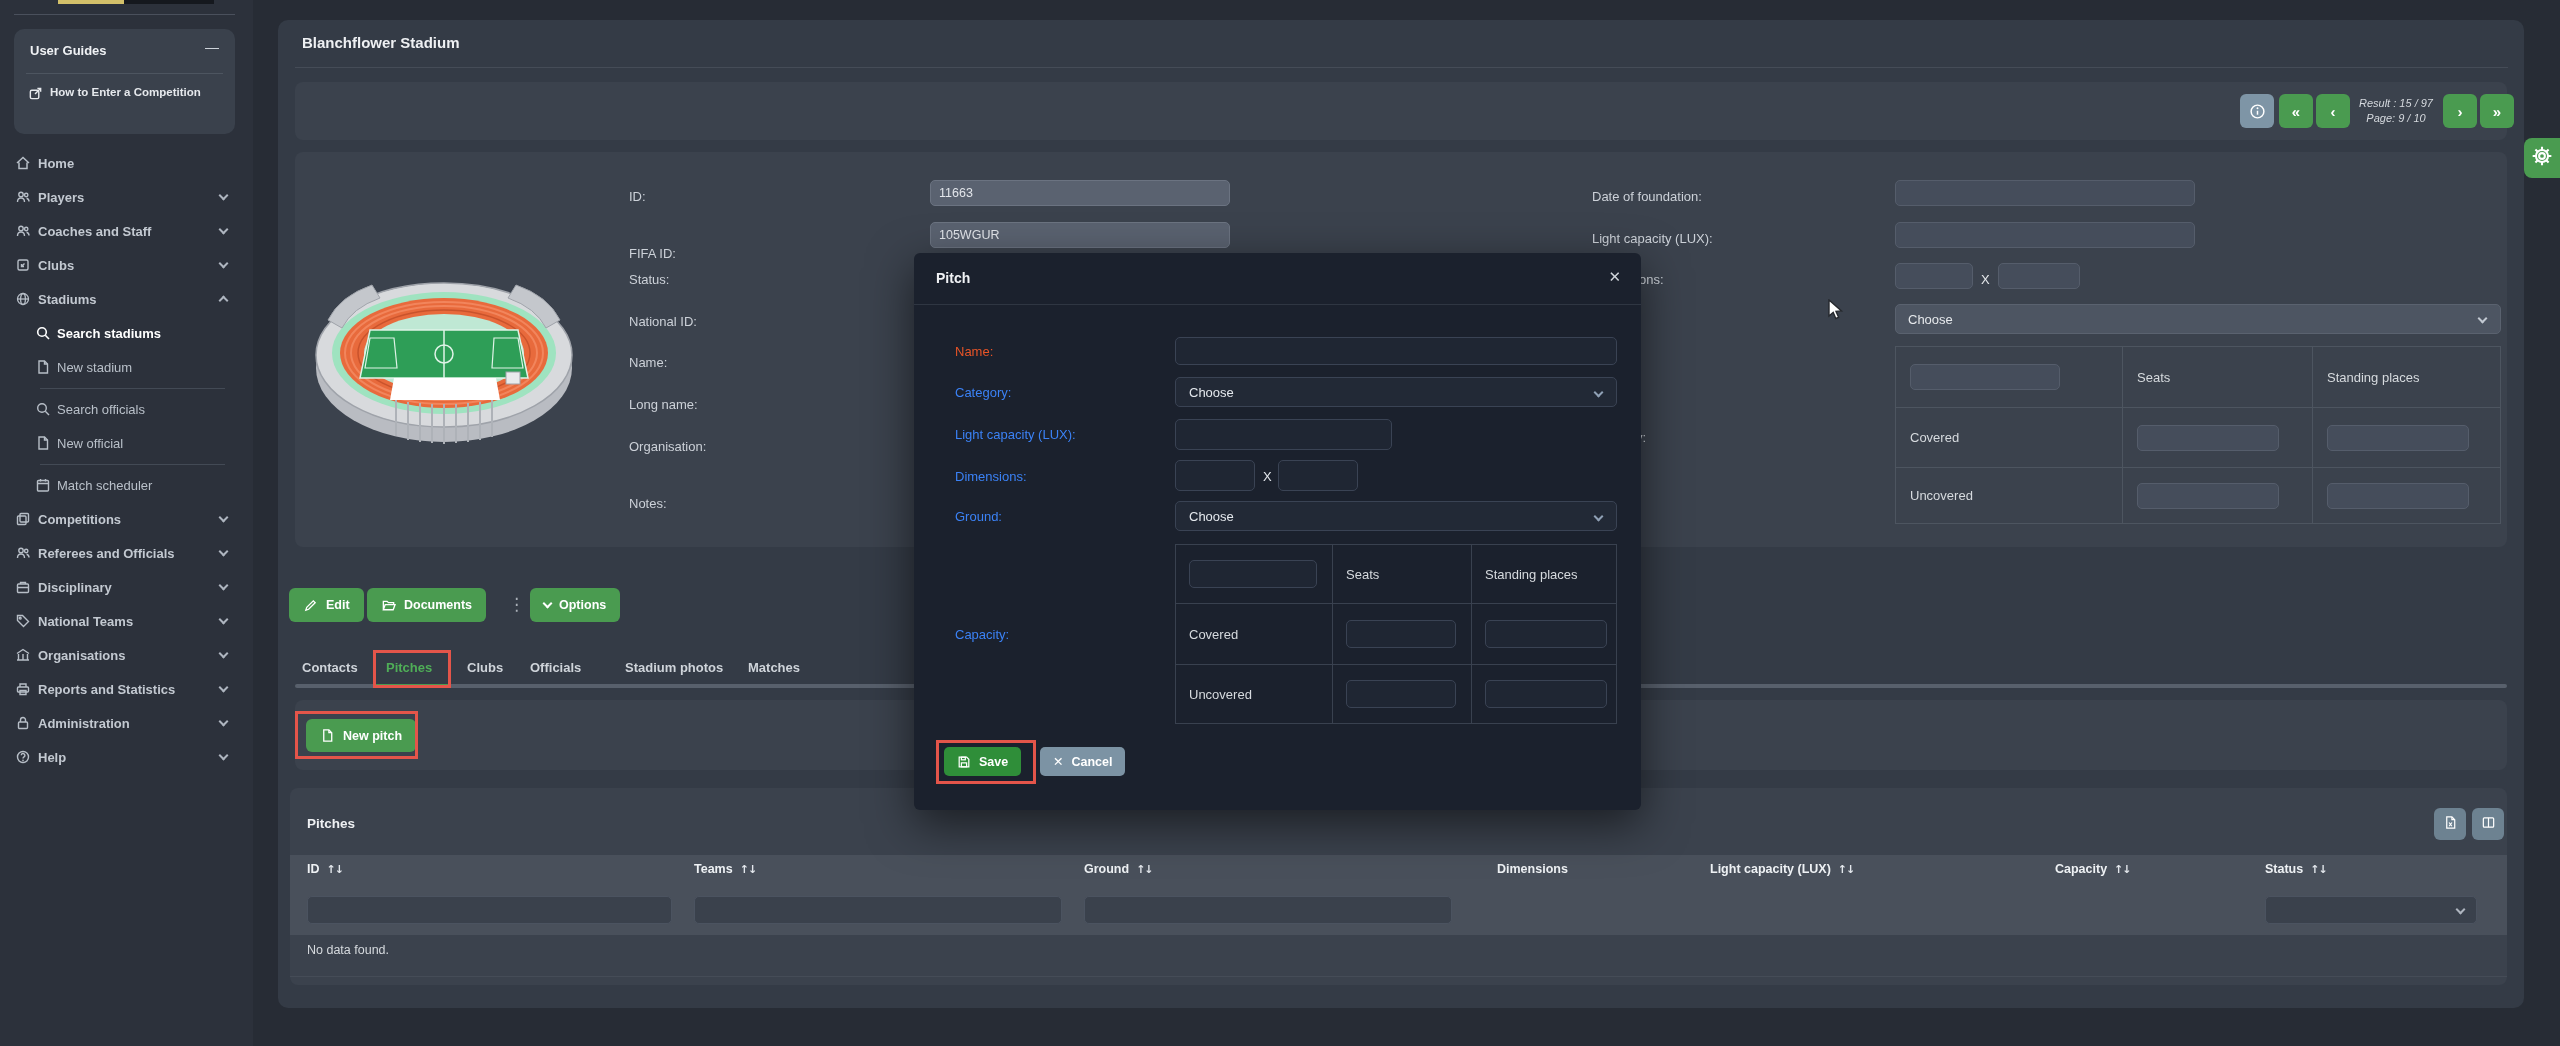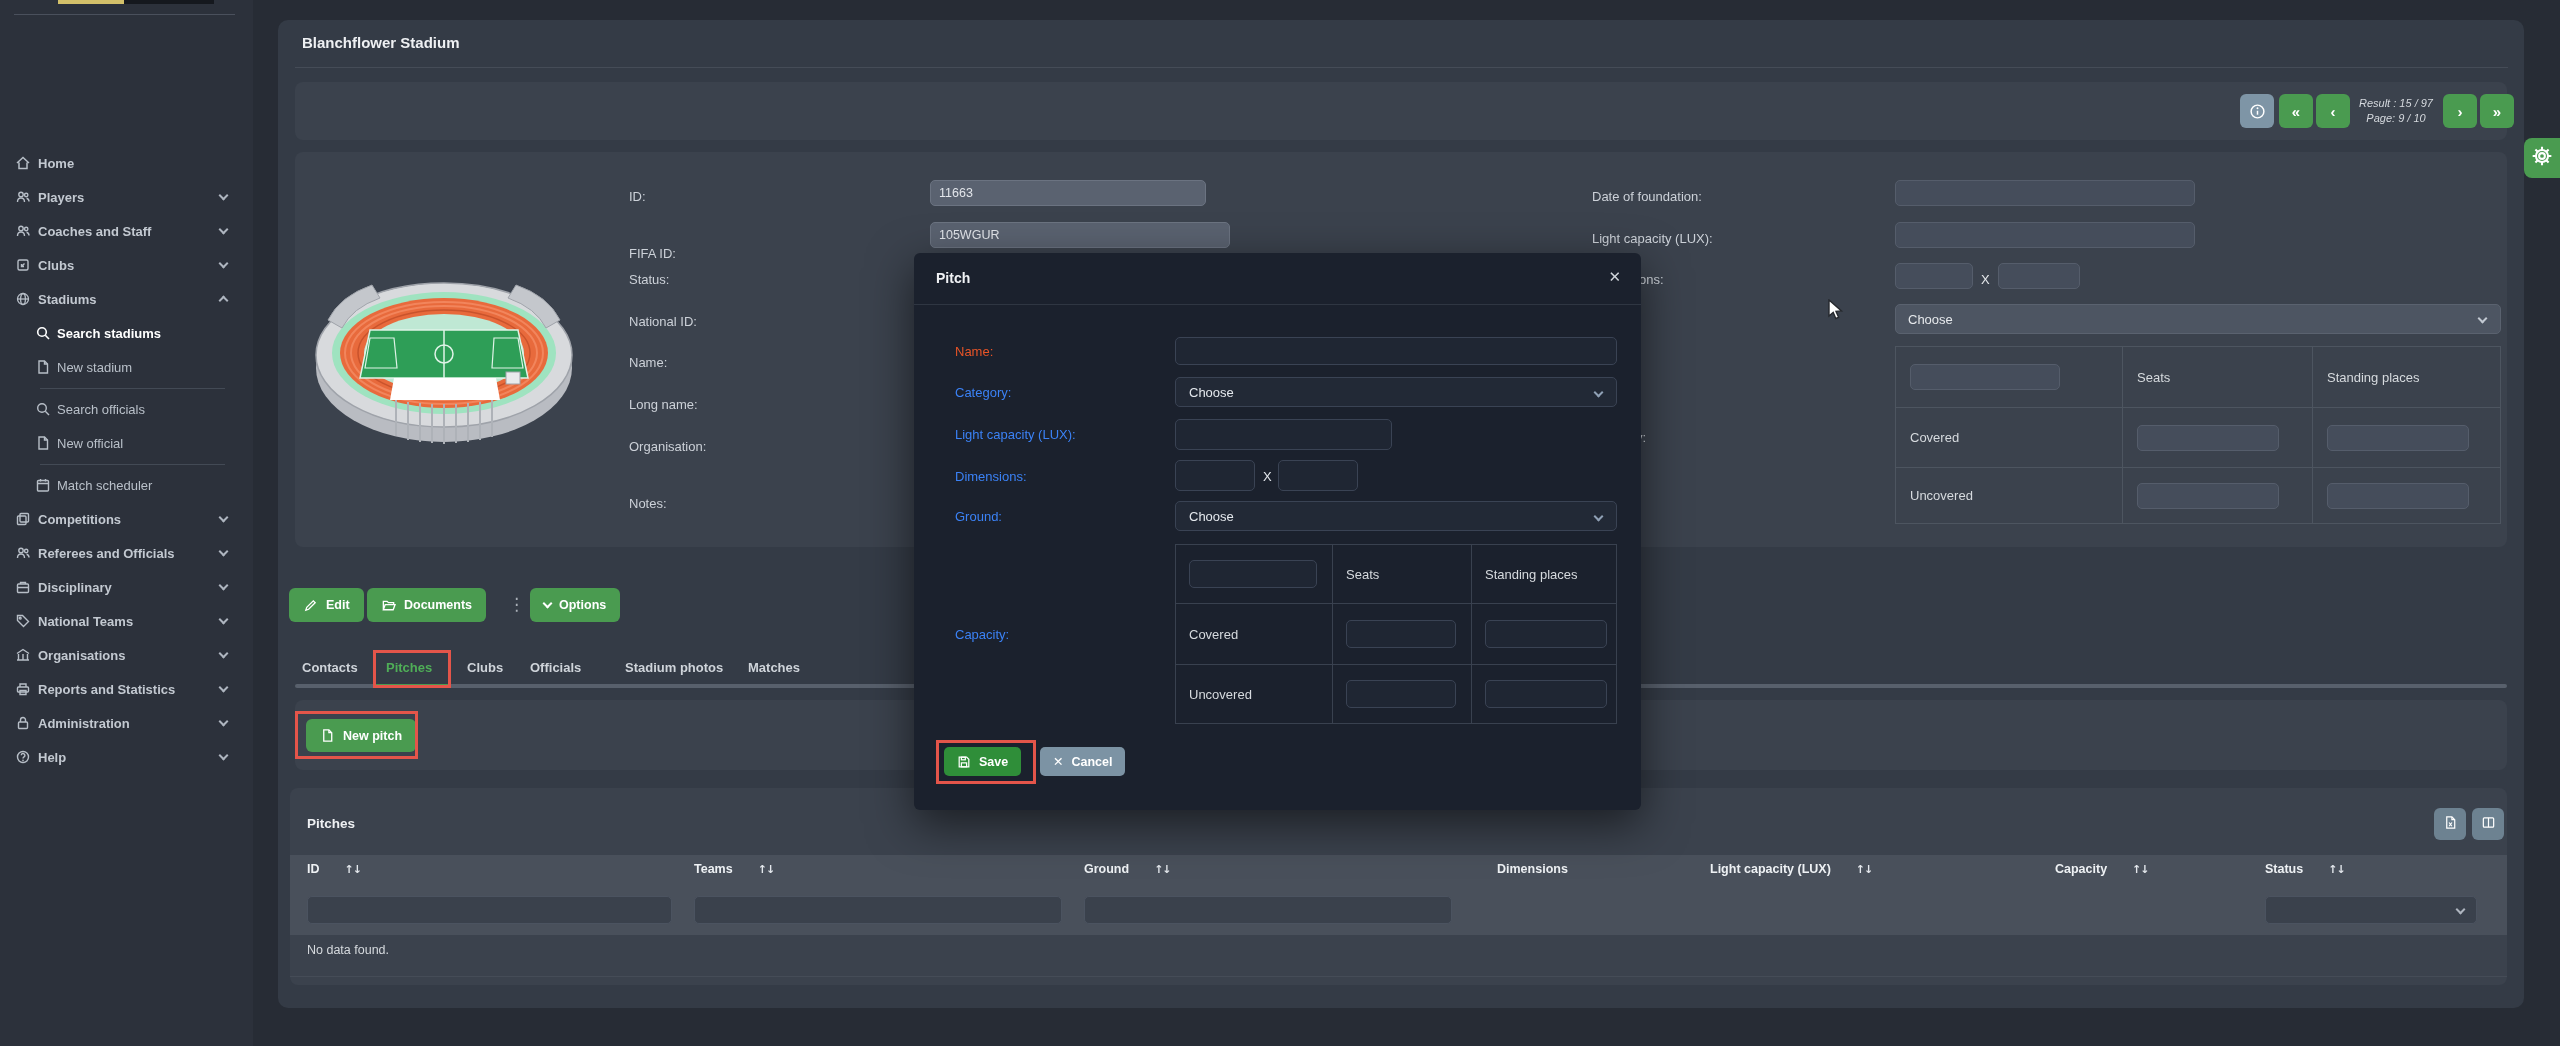--- a/index.html
+++ b/index.html
@@ -64,21 +64,21 @@
   .tab.active { color:#4fae57; }
   #tabbar { position:absolute; left:295px; top:684px; width:2212px; height:4px; background:#58606c; border-radius:2px; }
   #tab-active-underline { position:absolute; left:376px; top:684px; width:72px; height:4px; background:#4a9b50; }
 
   
   #newpitch-panel { position:absolute; left:295px; top:700px; width:2212px; height:70px; background:#3b424d; border-radius:8px; }
   #pitches-panel { position:absolute; left:290px; top:788px; width:2217px; height:197px; background:#3b424d; border-radius:8px; }
   .panel-title { position:absolute; left:17px; top:28px; font-size:13.5px; font-weight:700; color:#eef0f3; }
   .icobtn { position:absolute; top:20px; width:32px; height:32px; background:#6d8291; border-radius:6px; display:flex; align-items:center; justify-content:center; color:#fff; cursor:pointer; }
   #grid-band { position:absolute; left:0; top:67px; width:2217px; height:80px; background:#49505b; }
-  .colhead { position:absolute; top:7px; display:flex; align-items:center; gap:25px; font-size:12.5px; font-weight:700; color:#eef1f4; }
+  .colhead { position:absolute; top:7px; display:flex; align-items:center; gap:7px; font-size:12.5px; font-weight:700; color:#eef1f4; }
   .sort { font-family:"DejaVu Sans",sans-serif; font-size:11px; letter-spacing:-1px; color:#e3e7ec; cursor:pointer; }
   .finp { position:absolute; top:41px; height:28px; background:#3a414c; border:1px solid #4b5360; border-radius:5px; color:#e8ebef; font-size:12px; padding:0 8px; font-family:inherit; outline:none; }
   .fsel { position:absolute; top:41px; height:28px; background:#3a414c; border:1px solid #4b5360; border-radius:5px; cursor:pointer; }
   .fsel .chv { position:absolute; right:12px; top:9px; border-color:#aeb5bf; }
   #no-data { position:absolute; left:17px; top:155px; font-size:12.5px; color:#d6dade; }
   #table-bottom { position:absolute; left:0; top:188px; width:2217px; height:1px; background:#454c57; }
 
   
   #gear { position:absolute; left:2524px; top:138px; width:36px; height:40px; background:#4a9b50; border-radius:8px 0 0 8px; display:flex; align-items:center; justify-content:center; color:#fff; cursor:pointer; }
 
@@ -111,20 +111,34 @@
 </head>
 <body>
 
 <div id="canvas">
 
   <div id="sidebar">
     <div class="top-sliver"></div>
     <div class="top-sliver2"></div>
     <div class="side-divider"></div>
 
+    <div id="ug-card">
+      <div class="ug-title">User Guides</div>
+      <div class="ug-min">—</div>
+      <div class="ug-div"></div>
+      <div class="ug-link">
+        <span style="flex:none; margin-top:1px;">
+          <svg width="15" height="15" viewBox="0 0 16 16" fill="none" stroke="#e6e9ed" stroke-width="1.5">
+              <rect x="2.5" y="4.5" width="9" height="9" rx="1.5"></rect>
+              <path d="M7.5 8.5 L13.5 2.5 M10 2.5 H13.5 V6"></path>
+            </svg>
+        </span>
+        <span class="txt">How to Enter a Competition</span>
+      </div>
+    </div>
 
     <div id="nav">
       <div class="nav-item">
         <span class="nico">
             <svg viewBox="0 0 16 16" fill="none" stroke="currentColor" stroke-width="1.5">
               <path d="M2 8 L8 2.5 L14 8 M4 7.5 V13.5 H12 V7.5"></path>
             </svg>
           </span>
         <span>Home</span>
       </div>
@@ -364,21 +378,21 @@
         <line x1="134" y1="144" x2="134" y2="184"></line>
           <line x1="146" y1="144" x2="146" y2="183"></line>
         <line x1="158" y1="143" x2="158" y2="182"></line>
           <line x1="170" y1="142" x2="170" y2="180"></line>
         <line x1="182" y1="140" x2="182" y2="177"></line>
       </g>
       <rect x="196" y="112" width="14" height="12" fill="#e9eaec" stroke="#9fa3aa"></rect>
     </svg>
 
     <div class="flabel" style="left:334px; top:37px;">ID:</div>
-    <input class="inp dis" style="left: 635px; top: 28px; width: 276px;" readonly="" value="11663">
+    <input class="inp dis" style="left: 635px; top: 28px; width: 300px;" readonly="" value="11663">
     <div class="flabel" style="left:334px; top:79px;margin-top:15px;">FIFA ID:</div>
     <input class="inp dis" style="left: 635px; top: 70px; width: 300px;" readonly="" value="105WGUR">
     <div class="flabel" style="left:334px; top:120px;">Status:</div>
     <input class="inp" style="left: 635px; top: 111px; width: 300px;">
     <div class="flabel" style="left:334px; top:162px;">National ID:</div>
     <input class="inp" style="left: 635px; top: 153px; width: 300px;">
     <div class="flabel" style="left:334px; top:203px;">Name:</div>
     <input class="inp" style="left: 635px; top: 194px; width: 300px;">
     <div class="flabel" style="left:334px; top:245px;">Long name:</div>
     <input class="inp" style="left: 635px; top: 236px; width: 300px;">

